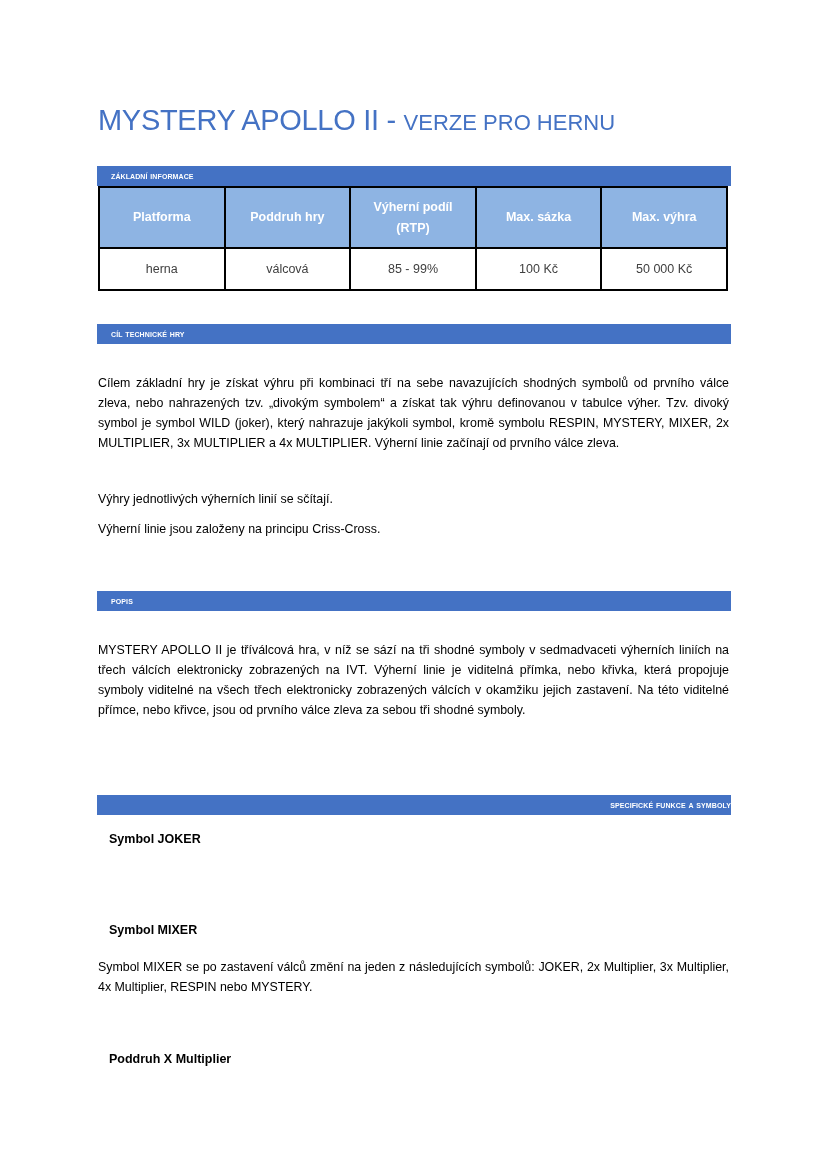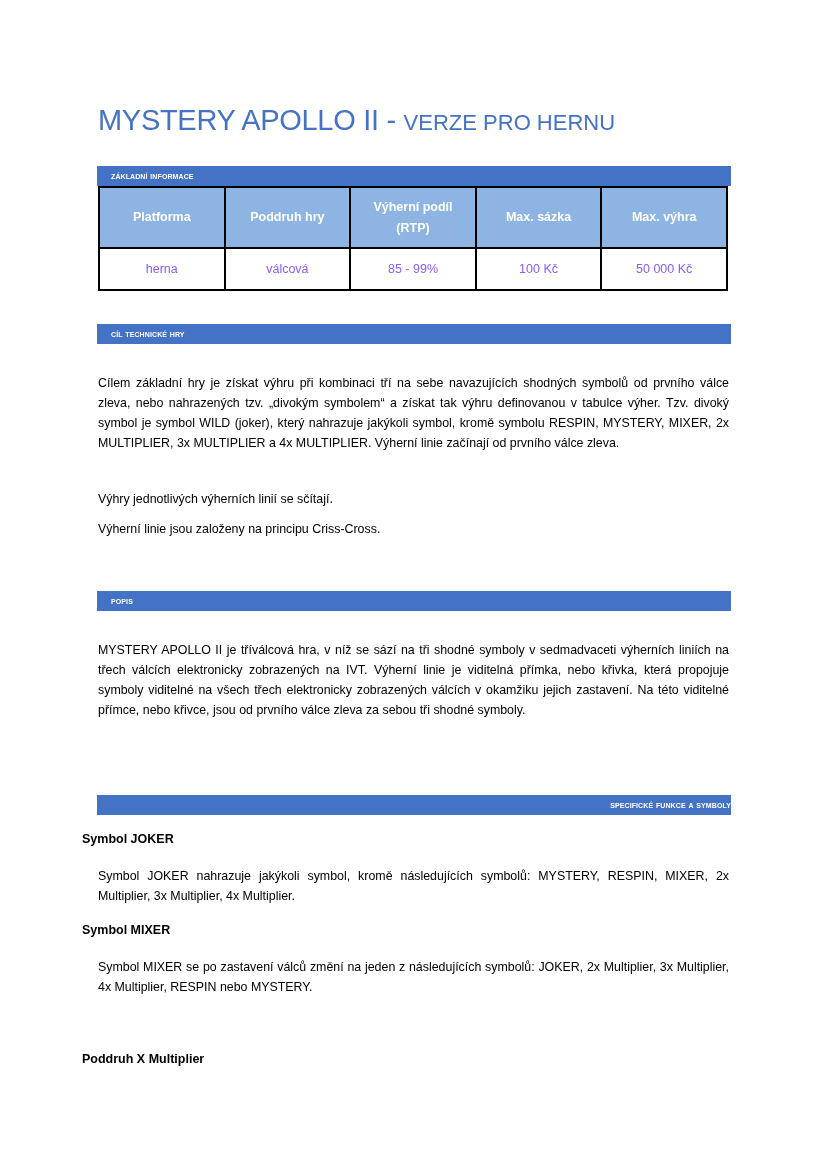--- a/index.html
+++ b/index.html
@@ -27,28 +27,28 @@
       border-collapse: collapse; table-layout: fixed;
       font-size: 12.5px;
     }
     table.info td, table.info th {
       border: 2px solid #000; text-align: center; vertical-align: middle;
     }
     table.info th {
       background: #8eb4e3; color: #ffffff; font-weight: bold; height: 59px;
       line-height: 21px; padding: 0 8px;
     }
-    table.info td { height: 38px; background: #fff; color: #8b5cf6; }
+    table.info td { height: 38px; background: #fff; color: #404040; }
     .para {
       position: absolute; left: 98px; width: 631px;
       font-size: 12.4px; line-height: 20px; text-align: justify;
       hyphens: none;
     }
     .heading {
-      position: absolute; left: 82px; font-size: 12.5px; font-weight: bold;
+      position: absolute; left: 109px; font-size: 12.5px; font-weight: bold;
     }
   </style>
 </head>
 <body>
 
 <div class="page">
 
   <div class="title">
     <span>MYSTERY APOLLO II - </span><span class="sub">VERZE PRO HERNU</span>
   </div>
@@ -86,20 +86,19 @@
   <div class="section-bar" style="top:591px;">
     <span>Popis</span>
   </div>
   <p class="para" style="top:640px; margin:0;">MYSTERY APOLLO II je tříválcová hra, v níž se sází na tři shodné symboly v sedmadvaceti výherních liniích na třech válcích elektronicky zobrazených na IVT. Výherní linie je viditelná přímka, nebo křivka, která propojuje symboly viditelné na všech třech elektronicky zobrazených válcích v okamžiku jejich zastavení. Na této viditelné přímce, nebo křivce, jsou od prvního válce zleva za sebou tři shodné symboly.</p>
 
   <div class="section-bar" style="top:795px;text-align:right;">
     <span>Specifické funkce a symboly</span>
   </div>
 
   <div class="heading" style="top:832px;">Symbol JOKER</div>
-  <p class="para" style="top:866px; margin:0;">Symbol JOKER nahrazuje jakýkoli symbol, kromě následujících symbolů: MYSTERY, RESPIN, MIXER,   2x Multiplier, 3x Multiplier, 4x Multiplier.</p>
 
   <div class="heading" style="top:923px;">Symbol MIXER</div>
   <p class="para" style="top:957px; margin:0;">Symbol MIXER se po zastavení válců změní na jeden z následujících symbolů: JOKER, 2x Multiplier,   3x Multiplier, 4x Multiplier, RESPIN nebo MYSTERY.</p>
 
   <div class="heading" style="top:1052px;">Poddruh X Multiplier</div>
 
 </div>
 
 </body></html>

